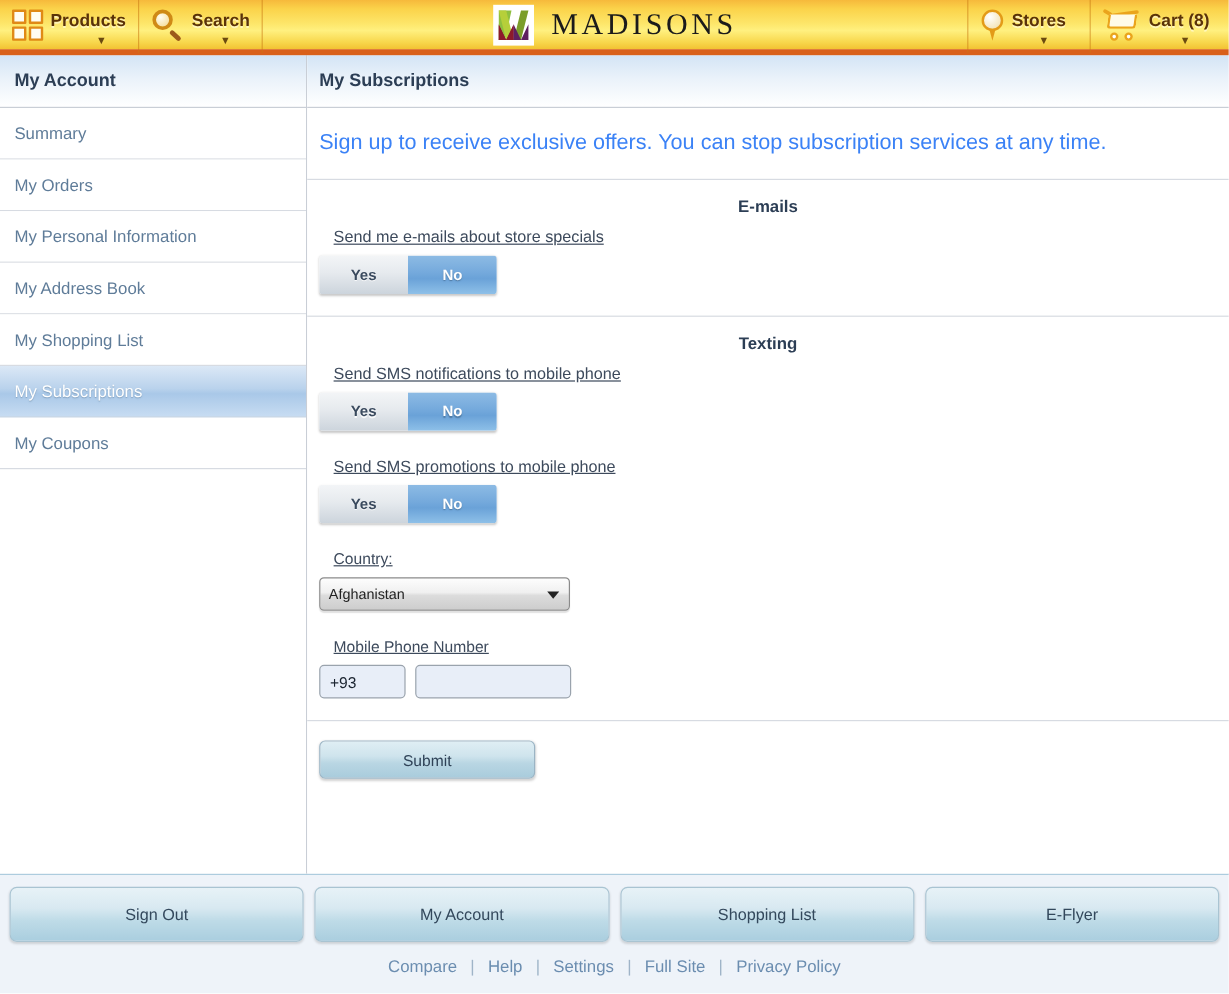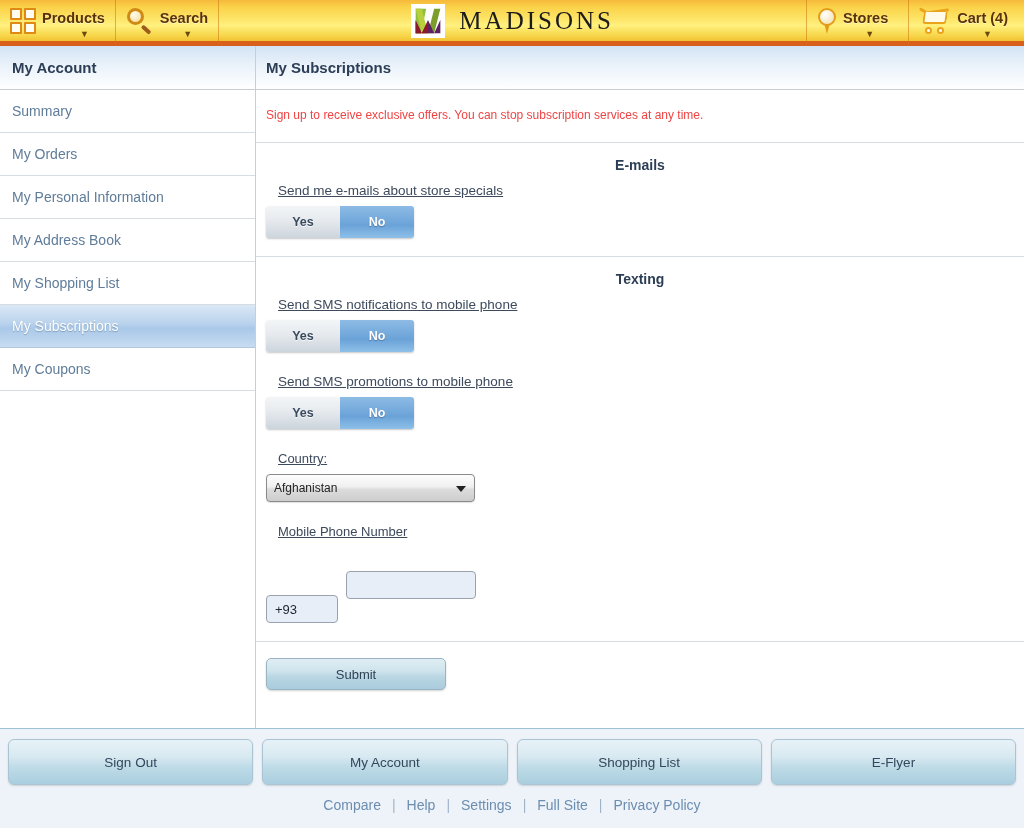--- a/index.html
+++ b/index.html
@@ -81,21 +81,21 @@
     cursor: pointer; background: #fff;
   }
   .side-item.active {
     color: #ffffff;
     background: linear-gradient(to bottom, #dbe8f6 0%, #b9d2ec 45%, #a9c8e8 55%, #c7dcf2 100%);
     text-shadow: 0 1px 1px rgba(90,120,150,.55);
     border-bottom: 1px solid #b3c7dc;
   }
 
   .intro {
-    padding: 18px 10px 20px 10px; font-size: 12px; color: #ef4444;
+    padding: 18px 10px 20px 10px; font-size: 18px; color: #3b82f6;
     border-bottom: 1px solid #d7dbe2;
   }
   .section { padding: 14px 10px 18px 10px; border-bottom: 1px solid #d7dbe2; }
   .sec-head { font-size: 14px; font-weight: bold; color: #2c3e55; margin: 0 0 10px 0; text-align: center; }
   .field-label { font-size: 13.5px; color: #3d4a5c; margin: 0 0 8px 12px; text-decoration: underline; }
   .field-label.sm { font-size: 13px; }
   .spacer-22 { height: 22px; }
 
   
   .toggle {
@@ -131,21 +131,21 @@
     border-right: 5px solid transparent; border-top: 6px solid #222;
   }
 
   
   .inp {
     height: 28px; border: 1px solid #9aa3ad; border-radius: 4px;
     background: #e8eef8; font-size: 13px; color: #1b2430;
     padding: 0 8px; outline: none;
     font-family: "Liberation Sans", sans-serif;
   }
-  .inp.code { width: 72px; margin-top: 48px; }
+  .inp.code { width: 72px; }
   .inp.phone { width: 130px; }
   .row-inline { display: flex; gap: 8px; align-items: center; }
 
   
   .submit-area { padding: 16px 10px 20px 10px; }
   .btn-submit {
     width: 180px; height: 32px; border: 1px solid #9bb4c4; border-radius: 5px;
     background: linear-gradient(to bottom, #dfeef4 0%, #cfe4ed 40%, #b9d6e3 60%, #a9ccdc 100%);
     font-size: 13px; color: #2f4257; cursor: pointer;
     font-family: "Liberation Sans", sans-serif;
@@ -238,21 +238,21 @@
 
   <div class="hdr-btn" style="padding-right:16px;">
     <span class="ico-cart">
       <span class="handle"></span>
         <span class="bar"></span>
         <span class="body"></span>
       <span class="w1"></span>
         <span class="w2"></span>
     </span>
     <span class="labelwrap">
-      <span class="hdr-label">Cart (4)</span>
+      <span class="hdr-label">Cart (8)</span>
     </span>
     <span class="hdr-caret" style="left:auto; right:32px; transform:none;">▼</span>
   </div>
 
 </div>
 
 <div class="page">
 
   <div class="sidebar">
     <div class="panel-title">My Account</div>

